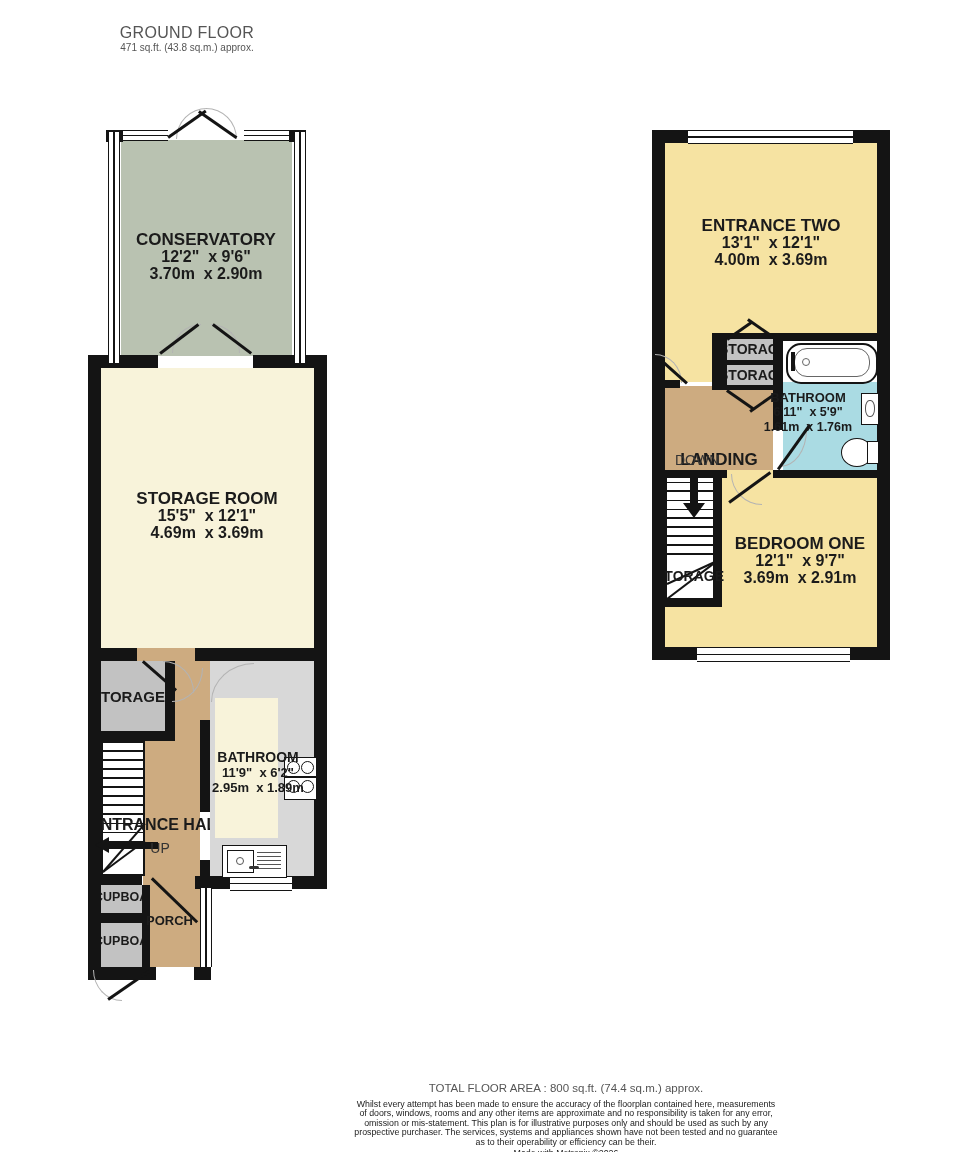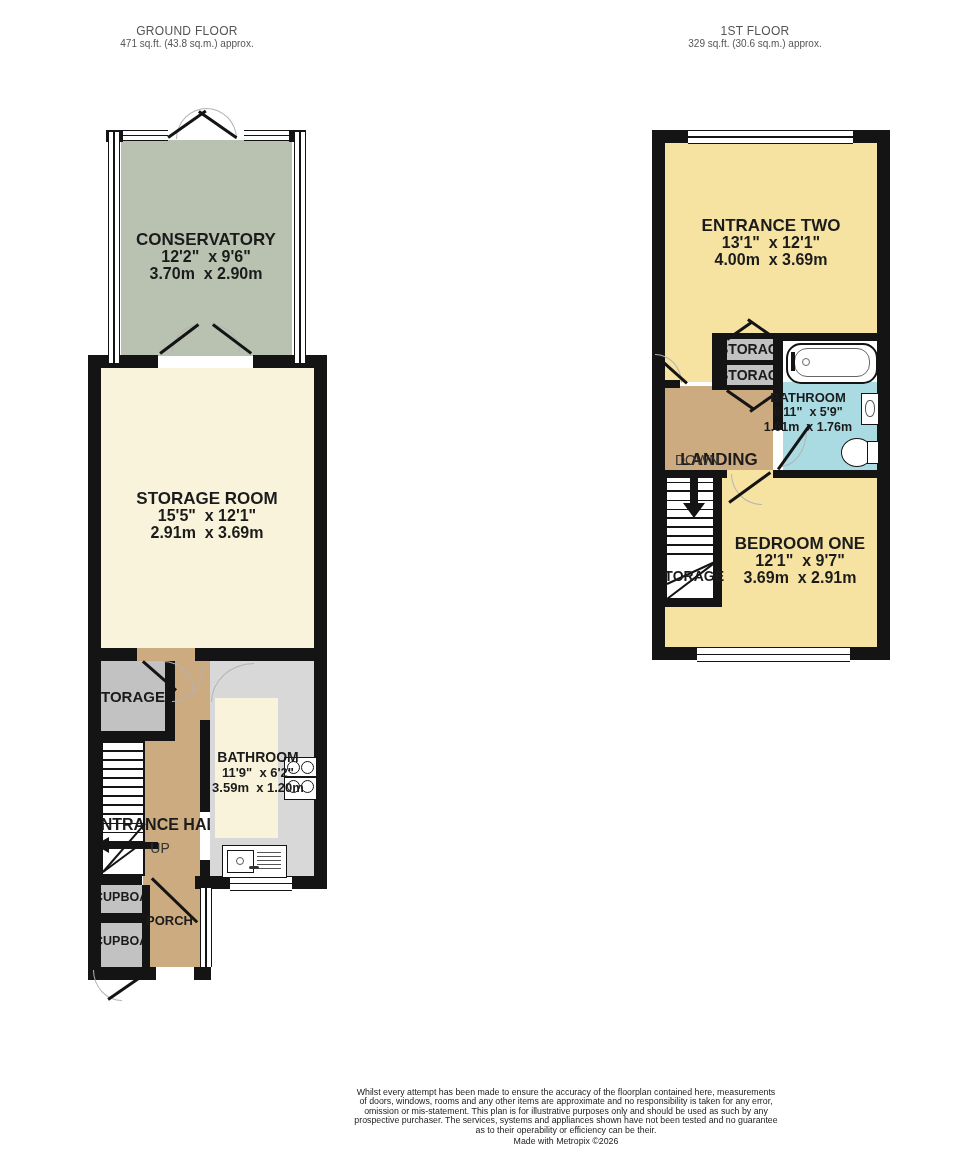--- a/index.html
+++ b/index.html
@@ -29,44 +29,40 @@
   .rname{font-weight:bold;font-size:17px;line-height:19px;white-space:pre;}
   .rdim{font-weight:bold;font-size:16px;line-height:16.5px;white-space:pre;}
   .stack.small .rname{font-size:14px;line-height:16px;}
   .stack.small .rdim{font-size:13px;line-height:15px;}
   .stack.tiny .rname{font-size:13px;line-height:15px;}
   .stack.tiny .rdim{font-size:12.5px;line-height:15px;}
   .clip{position:absolute;overflow:hidden;z-index:6;}
   .clip span{position:absolute;font-weight:bold;color:#1b1b1b;white-space:nowrap;}
   .minor{position:absolute;z-index:6;font-size:14px;color:#333;}
   .title-block{position:absolute;text-align:center;color:#555;z-index:6;}
-  .title-block .t1{font-size:12px;letter-spacing:.3px;}
+  .title-block .t1{font-size:16px;letter-spacing:.3px;}
   .title-block .t2{font-size:10px;}
   .stairs{position:absolute;background:#fff;border:2px solid #141414;z-index:2;}
   .treads{position:absolute;left:0;top:0;right:0;background:repeating-linear-gradient(to bottom,#fff 0 7.5px,#141414 7.5px 9px);}
   .sline{position:absolute;height:2px;background:#141414;transform-origin:left center;}
   .fixture{position:absolute;z-index:5;}
   .footer{position:absolute;left:330px;width:472px;text-align:center;z-index:6;}
   .footer .total{font-size:11.5px;color:#555;}
   .footer .disc{font-size:8.8px;line-height:9.4px;color:#1b1b1b;display:block;}
   .footer .credit{font-size:8.8px;color:#1b1b1b;margin-top:0.5px;}
 </style>
 </head>
 <body>
 
 <div id="canvas">
 
   <div class="title-block" style="left:57px;top:24px;width:260px;">
     <div class="t1">GROUND FLOOR</div>
     <div class="t2">471 sq.ft. (43.8 sq.m.) approx.</div>
   </div>
-  <div class="title-block" style="left:625px;top:24px;width:260px;">
-    <div class="t1">1ST FLOOR</div>
-    <div class="t2">329 sq.ft. (30.6 sq.m.) approx.</div>
-  </div>
 
   <div>
 
     <div class="fill c-cons" style="left:121px;top:140px;width:171px;height:216px;"></div>
     <div class="fill c-cream" style="left:101px;top:368px;width:213px;height:281px;"></div>
     <div class="fill c-gray" style="left:101px;top:661px;width:64px;height:70px;"></div>
     <div class="fill c-tan" style="left:137px;top:648px;width:58px;height:13px;"></div>
     <div class="fill c-tan" style="left:175px;top:661px;width:25px;height:84px;"></div>
     <div class="fill c-tan" style="left:200px;top:661px;width:10px;height:59px;"></div>
     <div class="fill c-tan" style="left:143px;top:741px;width:57px;height:144px;"></div>
@@ -149,26 +145,26 @@
     </div>
 
     <div class="stack" style="left:106px;top:230px;width:200px;">
       <div class="rname">CONSERVATORY</div>
       <div class="rdim">12'2"  x 9'6"</div>
       <div class="rdim">3.70m  x 2.90m</div>
     </div>
     <div class="stack" style="left:102px;top:489px;width:210px;">
       <div class="rname">STORAGE ROOM</div>
       <div class="rdim">15'5"  x 12'1"</div>
-      <div class="rdim">2.91m  x 3.69m</div>
+      <div class="rdim">4.69m  x 3.69m</div>
     </div>
     <div class="stack small" style="left:196px;top:749px;width:124px;">
       <div class="rname">BATHROOM</div>
       <div class="rdim">11'9"  x 6'2"</div>
-      <div class="rdim">3.59m  x 1.20m</div>
+      <div class="rdim">2.95m  x 1.89m</div>
     </div>
     <div class="clip" style="left:101px;top:688px;width:64px;height:17px;">
       <span style="left:-10px;top:0;font-size:15px;">STORAGE</span>
     </div>
     <div class="clip" style="left:101px;top:816px;width:109px;height:19px;">
       <span style="left:-11px;top:0;font-size:16px;">ENTRANCE HALL</span>
     </div>
     <div class="minor" style="left:146px;top:840px;width:28px;text-align:center;">UP</div>
     <div class="clip" style="left:101px;top:890px;width:41px;height:16px;">
       <span style="left:-7px;top:0;font-size:12.5px;">CUPBOARD</span>
@@ -266,20 +262,21 @@
     </div>
     <div class="clip" style="left:727px;top:367px;width:46px;height:17px;">
       <span style="left:-8px;top:0;font-size:14px;">STORAGE</span>
     </div>
     <div class="clip" style="left:665px;top:568px;width:60px;height:17px;">
       <span style="left:-10px;top:0;font-size:14px;">STORAGE</span>
     </div>
   </div>
 
   <div class="footer" style="top:1082px;">
+    <div class="total">TOTAL FLOOR AREA : 800 sq.ft. (74.4 sq.m.) approx.</div>
     <div style="margin-top:6px;">
       <span class="disc">Whilst every attempt has been made to ensure the accuracy of the floorplan contained here, measurements</span>
       <span class="disc">of doors, windows, rooms and any other items are approximate and no responsibility is taken for any error,</span>
       <span class="disc">omission or mis-statement. This plan is for illustrative purposes only and should be used as such by any</span>
       <span class="disc">prospective purchaser. The services, systems and appliances shown have not been tested and no guarantee</span>
       <span class="disc">as to their operability or efficiency can be their.</span>
     </div>
     <div class="credit">Made with Metropix ©2026</div>
   </div>
 

